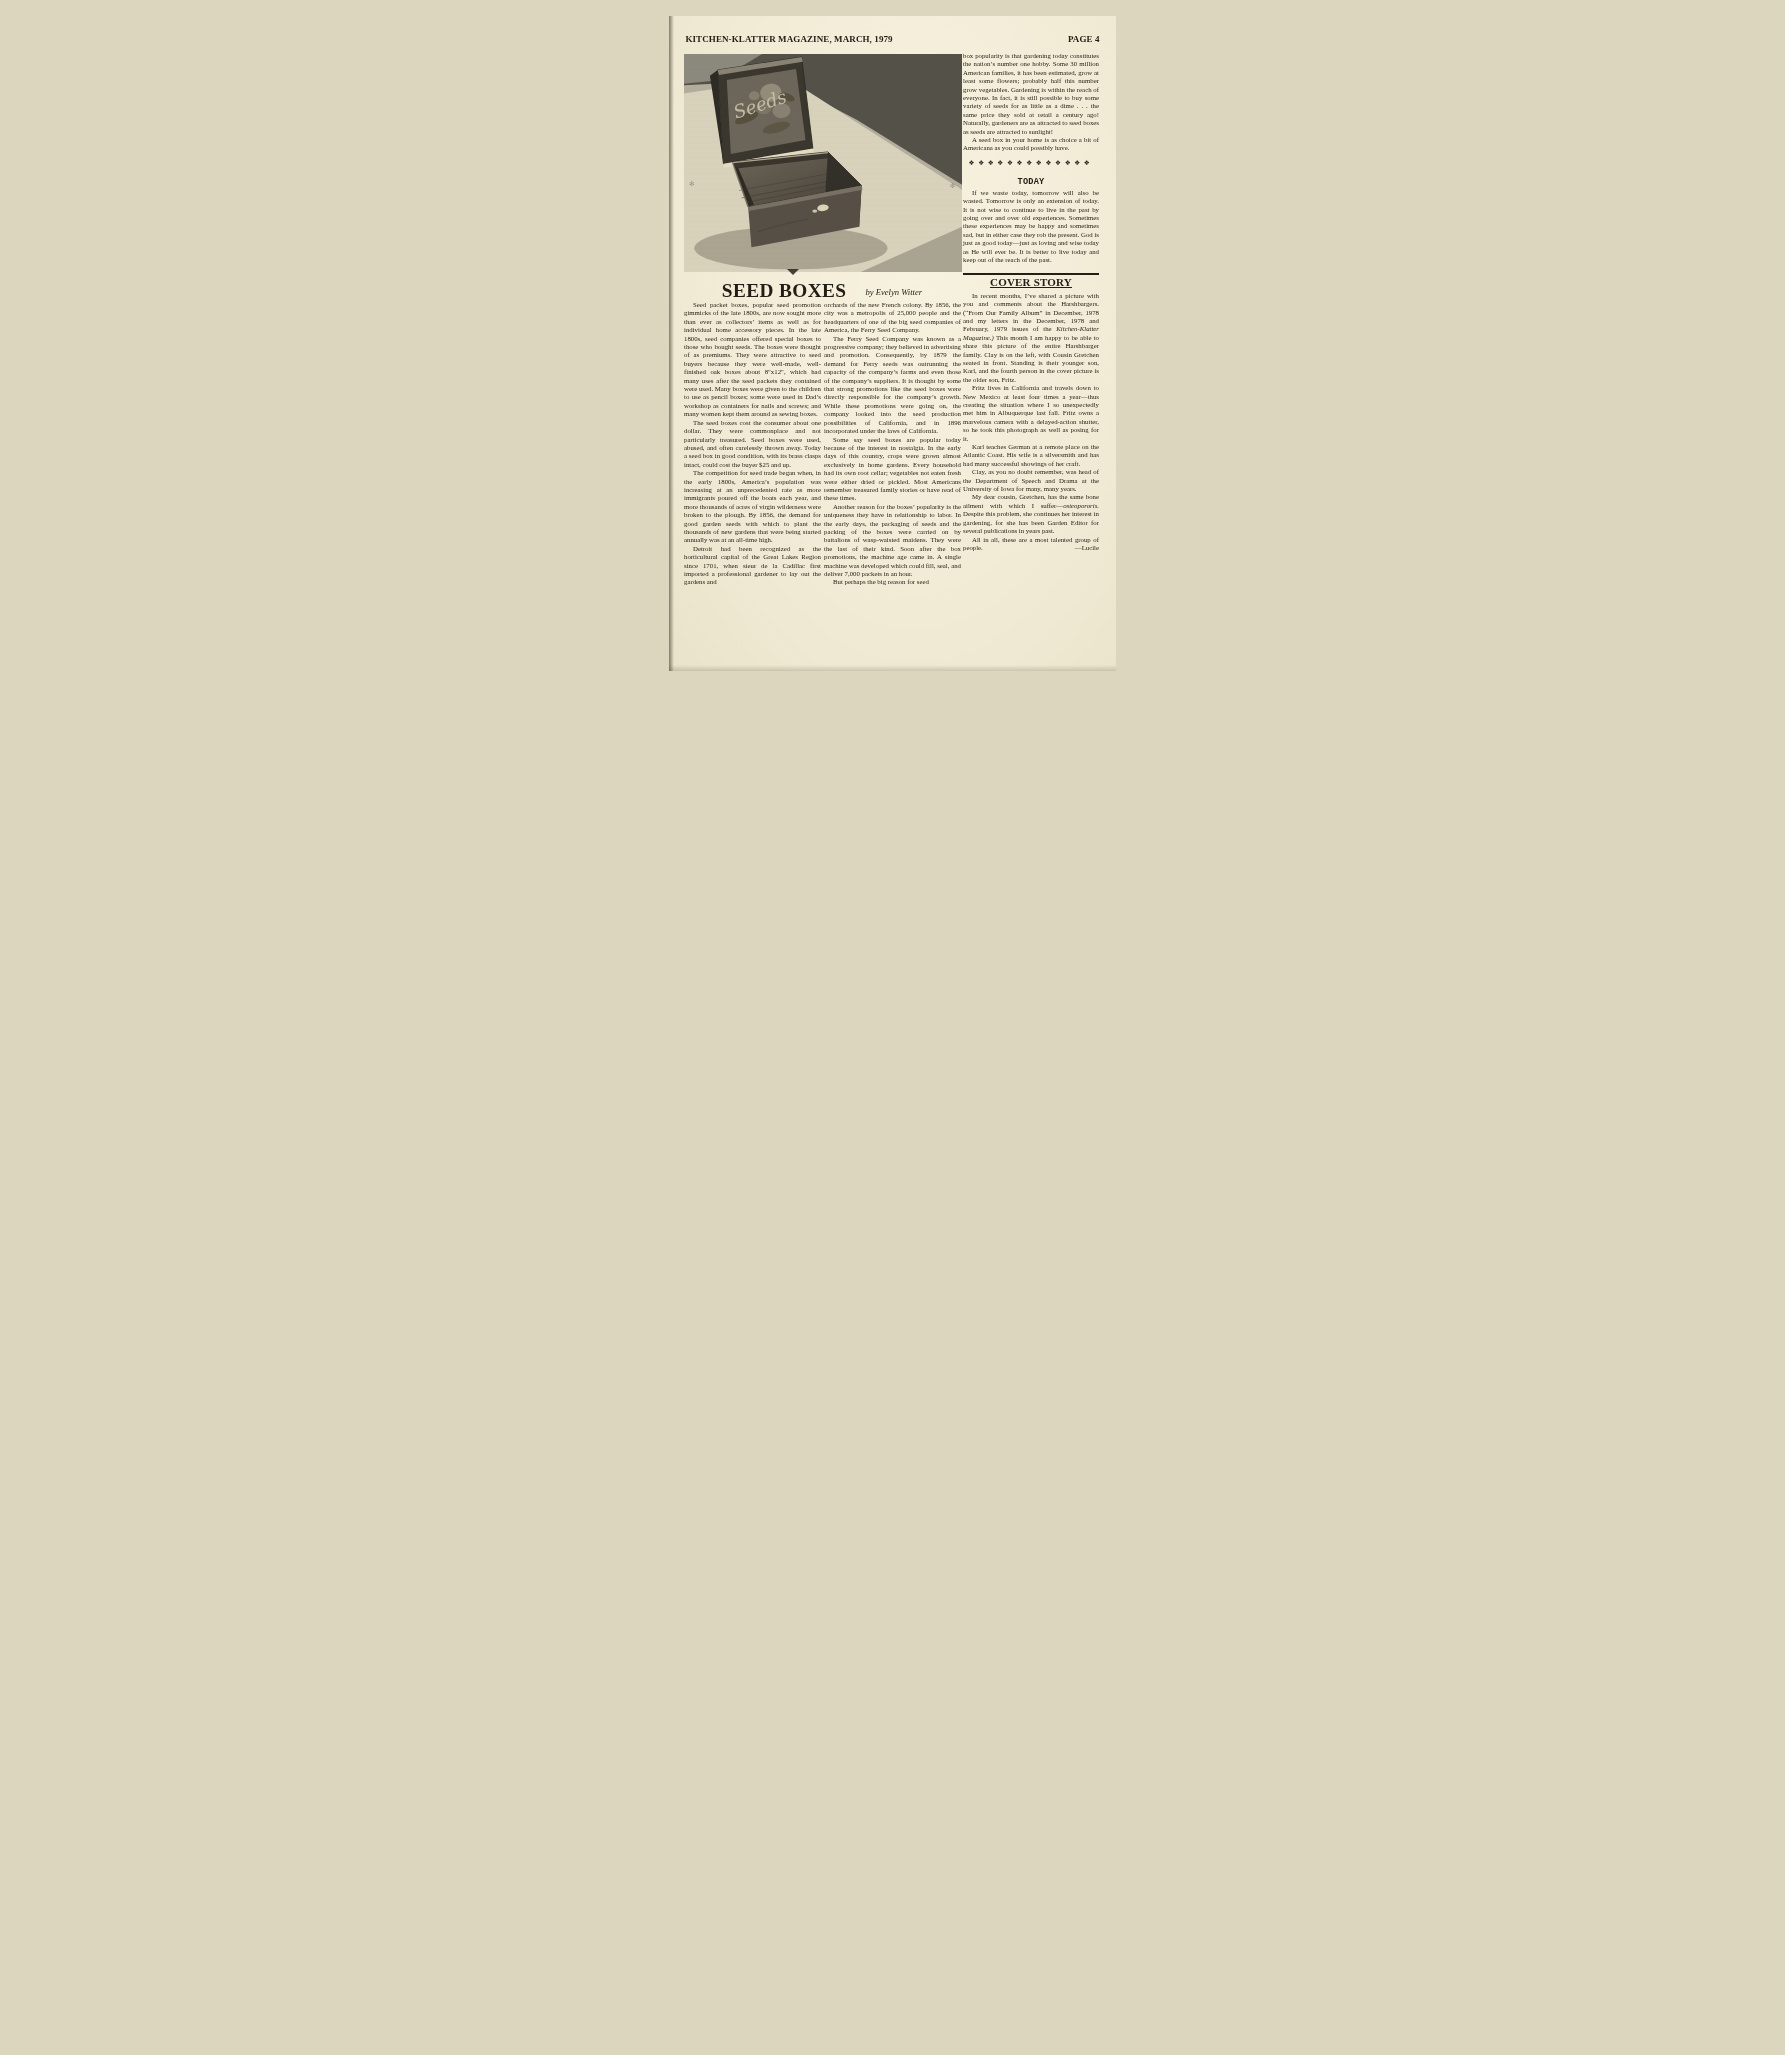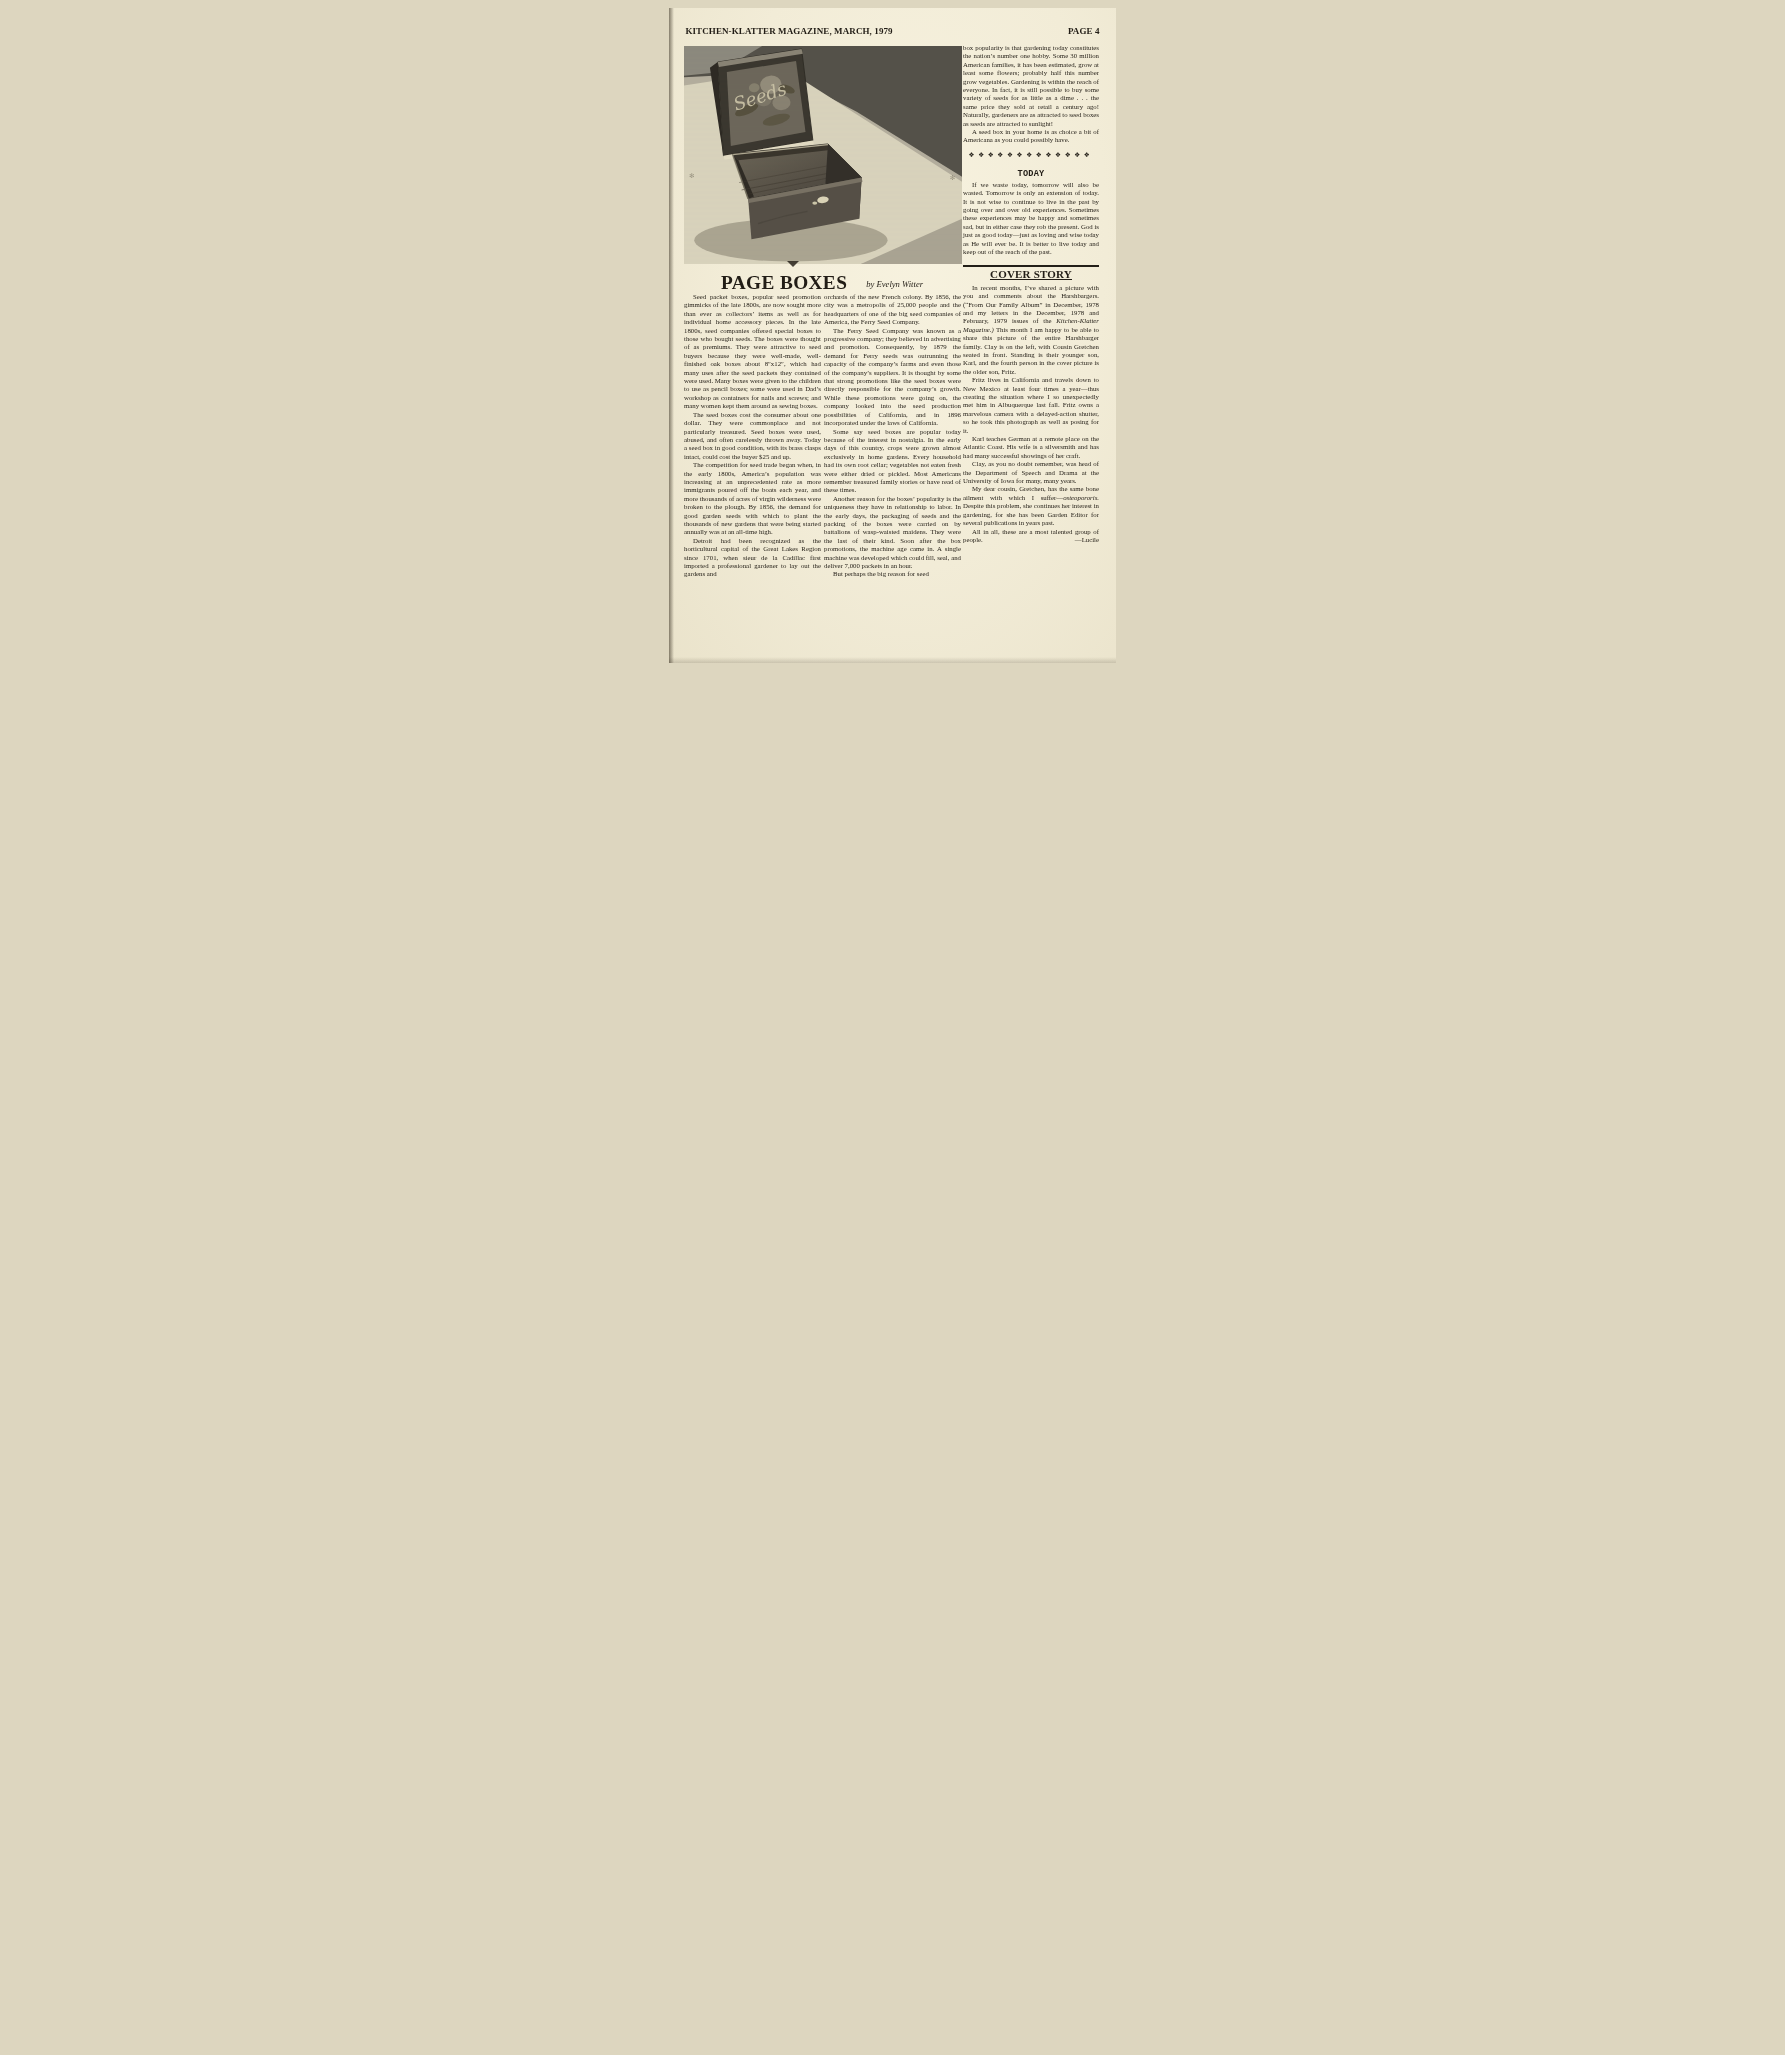--- a/index.html
+++ b/index.html
@@ -1,18 +1,18 @@
 <!DOCTYPE html>
 <html style="font-size:6.6px"><head>
 <meta charset="utf-8">
 <title>Kitchen-Klatter Magazine, March 1979 — Page 5</title>
 <style>
   html,body{margin:0;padding:0;background:#ddd6bf;}
   .page{
-    position:relative;width:447px;height:655px;margin:8px auto;overflow:hidden;
+    position:relative;width:447px;height:655px;margin:16px auto;overflow:hidden;
     background:radial-gradient(ellipse at 55% 35%, #f7f2df 0%, #f2ecd7 55%, #eae3cb 100%);
     font-family:"Liberation Serif","DejaVu Serif",serif;color:#221d16;
   }
   .gutter-shadow{position:absolute;left:0;top:0;bottom:0;width:5.3px;
     background:linear-gradient(90deg,rgba(44,36,22,.55),rgba(44,36,22,0));}
   .bottom-shade{position:absolute;left:0;right:0;bottom:0;height:5.8px;
     background:linear-gradient(0deg,rgba(44,36,22,.18),rgba(44,36,22,0));}
 
   .page-header{position:absolute;left:16.4px;right:16.4px;top:18px;display:flex;
     justify-content:space-between;align-items:baseline;font-weight:bold;font-size:9px;letter-spacing:0.1px;}
@@ -109,21 +109,21 @@
       <text x="12" y="322" font-size="16" fill="rgba(40,34,22,0.35)">✻</text>
       <text x="646" y="326" font-size="16" fill="rgba(40,34,22,0.35)">✻</text>
 
       <rect width="676" height="530" fill="url(#ht)"></rect>
     </svg>
   </figure>
 
   <div class="artifact-wedge"></div>
 
   <div class="article-title-block">
-    <h1 class="article-title" style="margin:0;">PAGE BOXES</h1>
+    <h1 class="article-title" style="margin:0;">SEED BOXES</h1>
     <span class="article-byline">by Evelyn Witter</span>
   </div>
 
   <div class="col col-left">
       <p class="para ind"><span>Seed packet boxes, popular seed promotion gimmicks of the late 1800s, are now sought more than ever as collectors’ items as well as for individual home accessory pieces. In the late 1800s, seed companies offered special boxes to those who bought seeds. The boxes were thought of as premiums. They were attractive to seed buyers because they were well-made, well-finished oak boxes about 8″x12″, which had many uses after the seed packets they contained were used. Many boxes were given to the children to use as pencil boxes; some were used in Dad’s workshop as containers for nails and screws; and many women kept them around as sewing boxes.</span></p>
       <p class="para ind"><span>The seed boxes cost the consumer about one dollar. They were commonplace and not particularly treasured. Seed boxes were used, abused, and often carelessly thrown away. Today a seed box in good condition, with its brass clasps intact, could cost the buyer $25 and up.</span></p>
       <p class="para ind"><span>The competition for seed trade began when, in the early 1800s, America’s population was increasing at an unprecedented rate as more immigrants poured off the boats each year, and more thousands of acres of virgin wilderness were broken to the plough. By 1856, the demand for good garden seeds with which to plant the thousands of new gardens that were being started annually was at an all-time high.</span></p>
       <p class="para ind"><span>Detroit had been recognized as the horticultural capital of the Great Lakes Region since 1701, when sieur de la Cadillac first imported a professional gardener to lay out the gardens and</span></p>
     </div>
   <div class="col col-middle">

